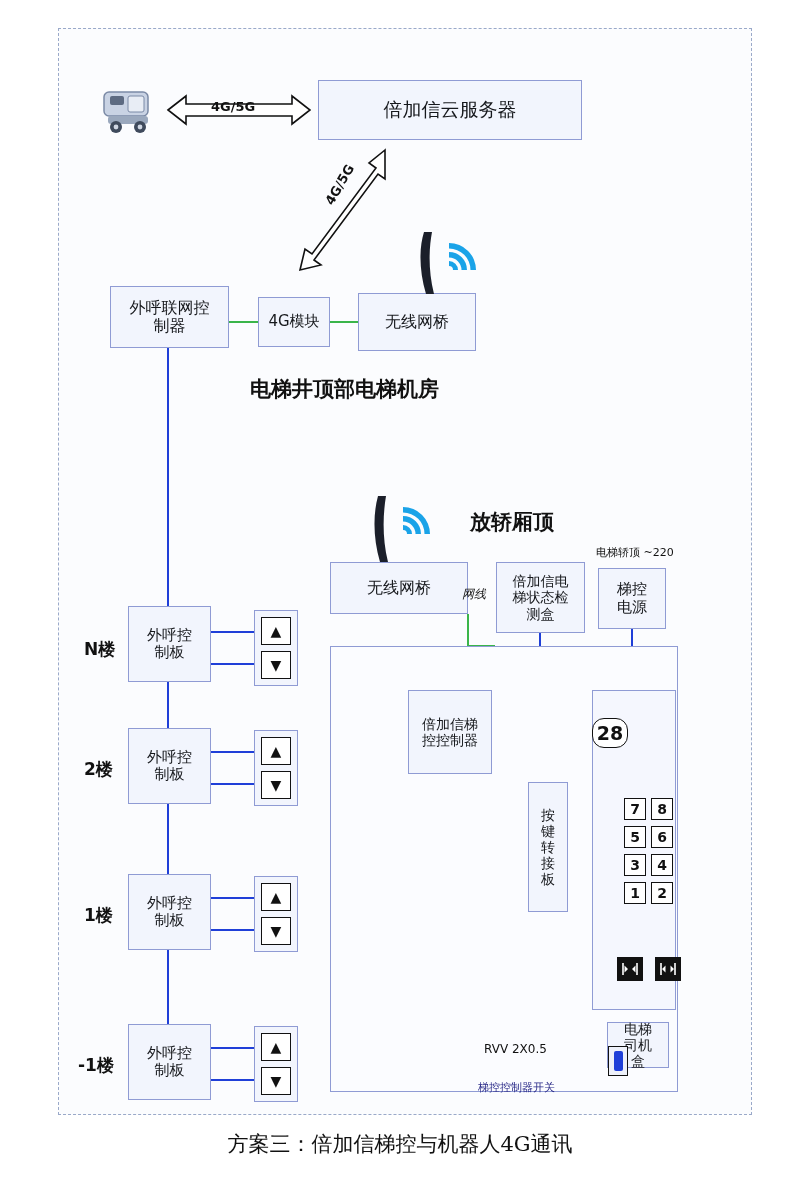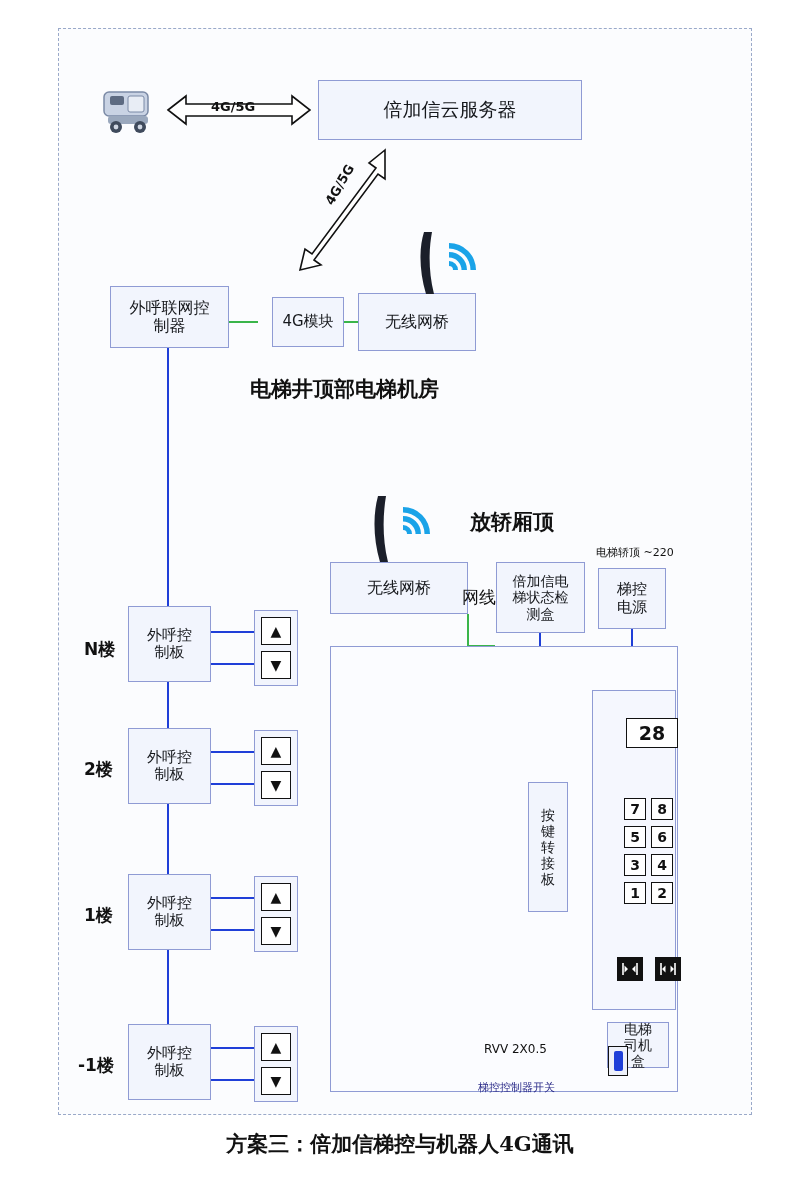--- a/index.html
+++ b/index.html
@@ -44,21 +44,21 @@
     left: 0; top: 0;
     width: 800px; height: 1193px;
     pointer-events: none;
   }
   .caption {
     position: absolute;
     left: 0; top: 1130px;
     width: 800px;
     text-align: center;
     font-size: 21px;
-    font-weight: 700;
+    font-weight: 400;
     color: #111;
     font-family: "DejaVu Serif", "Liberation Serif", serif;
   }
   
   .arrow-pair {
     position: absolute;
     width: 44px;
     height: 76px;
     box-sizing: border-box;
     border: 1.4px solid #8f9bd4;
@@ -262,21 +262,21 @@
   <div class="box" style="left:318px; top:80px; width:264px; height:60px; font-size:19px;">
     <span>倍加信云服务器</span>
   </div>
 
   <div class="label-4g-rot" style="left:322px; top:200px;">4G/5G</div>
 
   <div class="box" style="left:110px; top:286px; width:119px; height:62px; font-size:16px;">
     <span style="display:block; width:86px;">外呼联网控制器</span>
   </div>
 
-  <div class="box" style="left:272px; top:297px; width:72px; height:50px; font-size:15px;">
+  <div class="box" style="left:258px; top:297px; width:72px; height:50px; font-size:15px;">
     <span>4G模块</span>
   </div>
 
   <div class="box" style="left:358px; top:293px; width:118px; height:58px; font-size:16px;">
     <span>无线网桥</span>
   </div>
 
   <div class="wifi-icon" style="left:406px; top:228px;">
     <svg width="80" height="70" viewBox="0 0 80 70">
       <path d="M18,4 C13,20 13,42 20,66 L28,66 C22,42 23,20 26,4 Z" fill="#1b1f2a"></path>
@@ -300,43 +300,46 @@
         <path d="M41,26 a18,18 0 0,1 18,18 h-5.5 a12.5,12.5 0 0,0 -12.5,-12.5 z"></path>
         <path d="M41,17 a27,27 0 0,1 27,27 h-5.5 a21.5,21.5 0 0,0 -21.5,-21.5 z"></path>
       </g>
     </svg>
   </div>
 
   <div class="box" style="left:330px; top:562px; width:138px; height:52px; font-size:16px;">
     <span>无线网桥</span>
   </div>
 
-  <div class="small-note" style="left:462px; top:586px; font-size:17px;">网线</div>
+  <div class="small-note" style="left:462px; top:586px; font-size:12px;font-style:italic;">网线</div>
 
   <div class="box" style="left:496px; top:562px; width:89px; height:71px; font-size:14px;">
     <span style="display:block; width:60px;">倍加信电梯状态检测盒</span>
   </div>
 
   <div class="small-note" style="left:596px; top:545px;">电梯轿顶 ~220</div>
 
   <div class="box" style="left:598px; top:568px; width:68px; height:61px; font-size:15px;">
     <span style="display:block; width:34px;">梯控电源</span>
   </div>
 
   <div class="box" style="left:330px; top:646px; width:348px; height:446px; background:#fbfcff; border-color:#8f9bd4;"></div>
 
+  <div class="box" style="left:408px; top:690px; width:84px; height:84px; font-size:14px;">
+    <span style="display:block; width:60px;">倍加信梯控控制器</span>
+  </div>
 
 
   <div class="box" style="left:528px; top:782px; width:40px; height:130px; font-size:14px;">
     <span style="display:block; width:18px;">按键转接板</span>
   </div>
 
   <div class="cop-panel" style="left:592px; top:690px; width:84px; height:320px;"></div>
 
-  <div class="cop-display" style="left:626px; top:718px; width:52px; height:30px;">
+  <div class="cop-display" style="left:592px; top:718px; width:36px; height:30px;border-radius:12px;">
     <span>28</span>
   </div>
 
   <div class="num-btn" style="left:624px; top:798px; width:22px; height:22px;">7</div>
   <div class="num-btn" style="left:651px; top:798px; width:22px; height:22px;">8</div>
   <div class="num-btn" style="left:624px; top:826px; width:22px; height:22px;">5</div>
   <div class="num-btn" style="left:651px; top:826px; width:22px; height:22px;">6</div>
   <div class="num-btn" style="left:624px; top:854px; width:22px; height:22px;">3</div>
   <div class="num-btn" style="left:651px; top:854px; width:22px; height:22px;">4</div>
   <div class="num-btn" style="left:624px; top:882px; width:22px; height:22px;">1</div>

